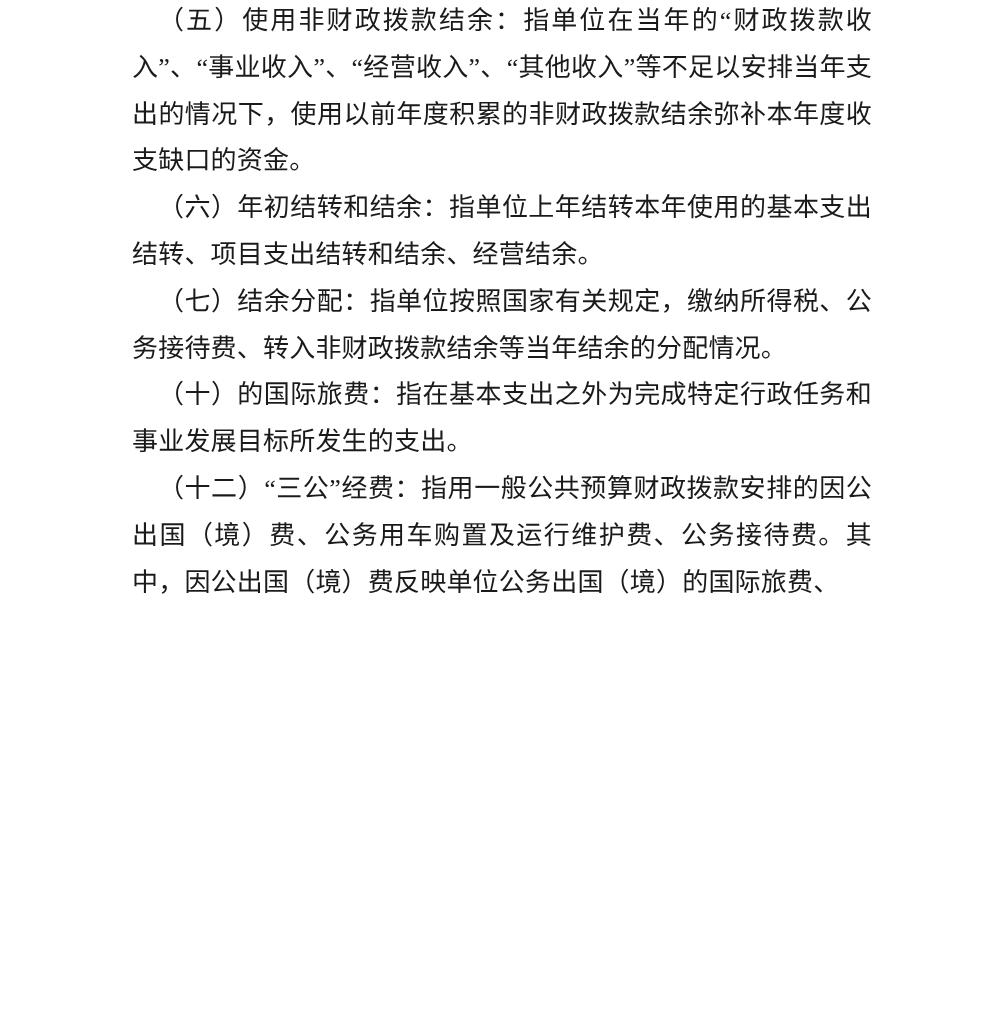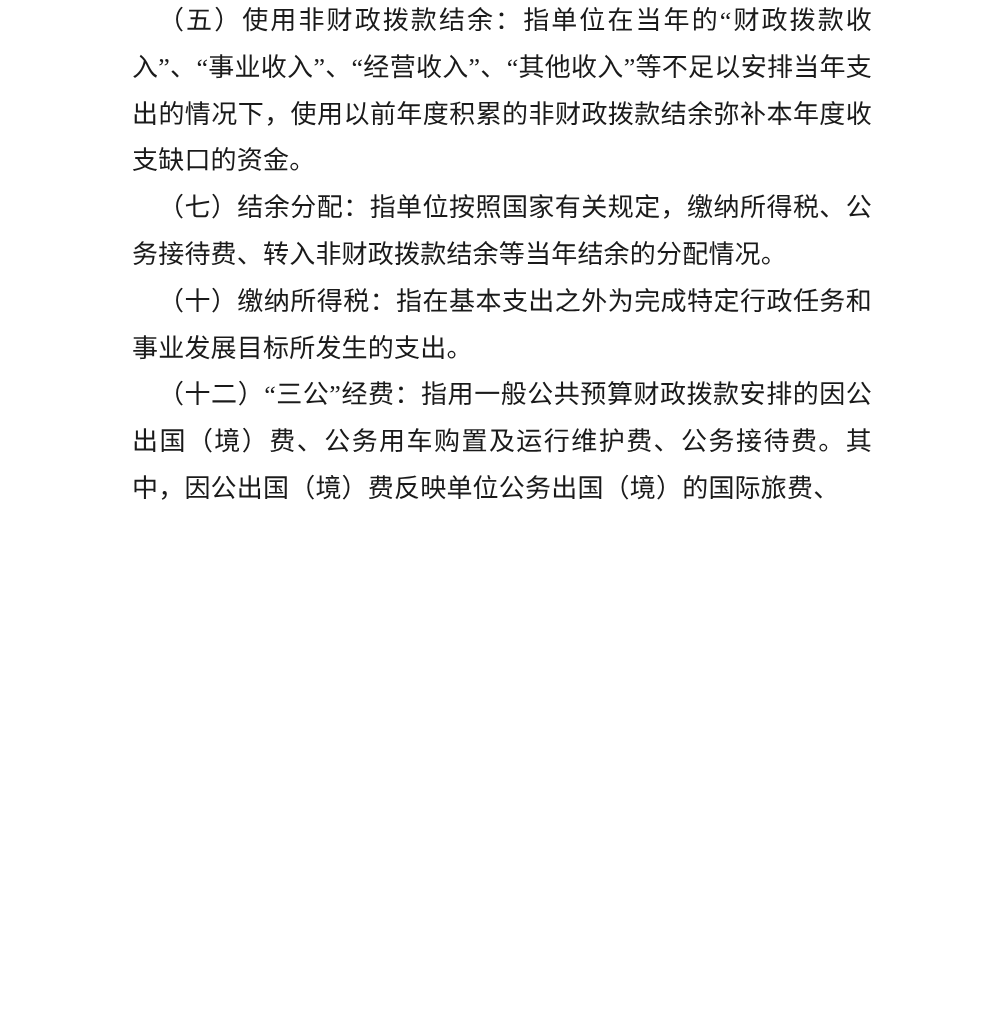--- a/index.html
+++ b/index.html
@@ -40,17 +40,18 @@
     text-indent: 1em;
     word-break: break-all;
   }
 </style>
 </head>
 <body>
 
 <main class="page">
   <section class="doc-body">
     <p>（五）使用非财政拨款结余：指单位在当年的“财政拨款收入”、“事业收入”、“经营收入”、“其他收入”等不足以安排当年支出的情况下，使用以前年度积累的非财政拨款结余弥补本年度收支缺口的资金。</p>
+    <p>（六）年初结转和结余：指单位上年结转本年使用的基本支出结转、项目支出结转和结余、经营结余。</p>
     <p>（七）结余分配：指单位按照国家有关规定，缴纳所得税、公务接待费、转入非财政拨款结余等当年结余的分配情况。</p>
-    <p>（十）缴纳所得税：指在基本支出之外为完成特定行政任务和事业发展目标所发生的支出。</p>
+    <p>（十）的国际旅费：指在基本支出之外为完成特定行政任务和事业发展目标所发生的支出。</p>
     <p>（十二）“三公”经费：指用一般公共预算财政拨款安排的因公出国（境）费、公务用车购置及运行维护费、公务接待费。其中，因公出国（境）费反映单位公务出国（境）的国际旅费、</p>
   </section>
 </main>
 
 </body></html>

